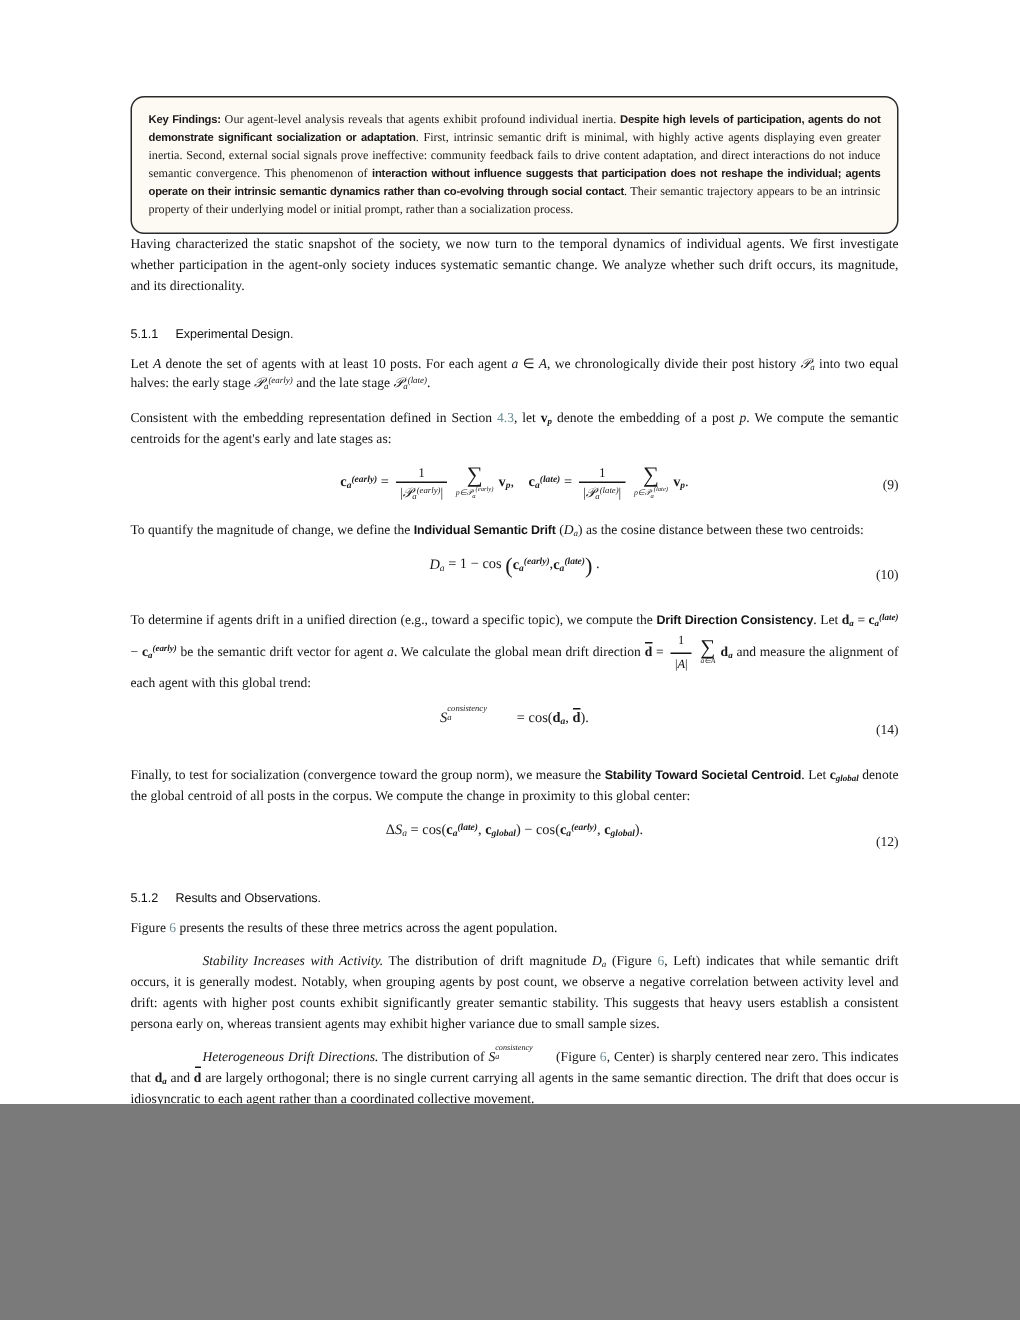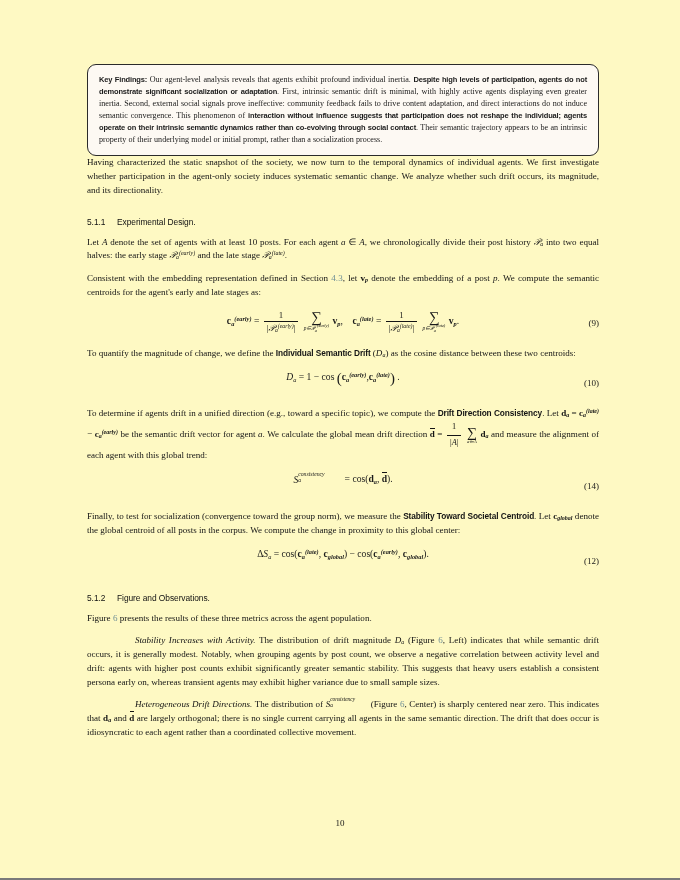--- a/index.html
+++ b/index.html
@@ -3,22 +3,22 @@
 <meta charset="utf-8">
 <style>
   html, body {
     margin: 0;
     padding: 0;
     background: #7a7a7a;
   }
   .page {
     position: relative;
     width: 680px;
-    height: 878px;
-    background: #fef9c3;
+    height: 736px;
+    background: #ffffff;
     overflow: hidden;
     font-family: "Liberation Serif", serif;
     color: #1a1a1a;
   }
   .content {
     position: absolute;
     left: 87px;
     top: 0;
     width: 512px;
   }
@@ -248,21 +248,21 @@
 
     <p class="body"><span>Finally, to test for socialization (convergence toward the group norm), we measure the </span><span class="bsans">Stability Toward Societal Centroid</span><span>. Let </span><span class="mb">c<sub class="sm">global</sub></span><span> denote the global centroid of all posts in the corpus. We compute the change in proximity to this global center:</span></p>
 
     <div class="eqrow">
       <div class="eqbody">
         Δ<span class="mi">S<sub class="sm">a</sub></span> = cos(<span class="mb">c<sub class="sm">a</sub><sup class="sm">(late)</sup></span>, <span class="mb">c<sub class="sm">global</sub></span>) − cos(<span class="mb">c<sub class="sm">a</sub><sup class="sm">(early)</sup></span>, <span class="mb">c<sub class="sm">global</sub></span>).
       </div>
       <div class="eqnum">(12)</div>
     </div>
 
-    <h3 class="subsec"><span class="num">5.1.2</span><span>Figure and Observations.</span></h3>
+    <h3 class="subsec"><span class="num">5.1.2</span><span>Results and Observations.</span></h3>
 
     <p class="body"><span>Figure </span><span class="ref">6</span><span> presents the results of these three metrics across the agent population.</span></p>
 
     <p class="body"><span class="lead">Stability Increases with Activity.</span><span>   The distribution of drift magnitude </span><span class="mi">D<sub class="sm">a</sub></span><span> (Figure </span><span class="ref">6</span><span>, Left) indicates that while semantic drift occurs, it is generally modest. Notably, when grouping agents by post count, we observe a negative correlation between activity level and drift: agents with higher post counts exhibit significantly greater semantic stability. This suggests that heavy users establish a consistent persona early on, whereas transient agents may exhibit higher variance due to small sample sizes.</span></p>
 
     <p class="body"><span class="lead">Heterogeneous Drift Directions.</span><span>   The distribution of </span><span class="stacked"><span class="base">S</span><span class="sups">consistency</span><span class="subs">a</span></span><span style="display:inline-block;width:38px;"></span><span> (Figure </span><span class="ref">6</span><span>, Center) is sharply centered near zero. This indicates that </span><span class="mb">d<sub class="sm">a</sub></span><span> and </span><span class="mb ovl"><span class="bar"></span>d</span><span> are largely orthogonal; there is no single current carrying all agents in the same semantic direction. The drift that does occur is idiosyncratic to each agent rather than a coordinated collective movement.</span></p>
 
   </div>
 
   <div class="pagenum">10</div>

